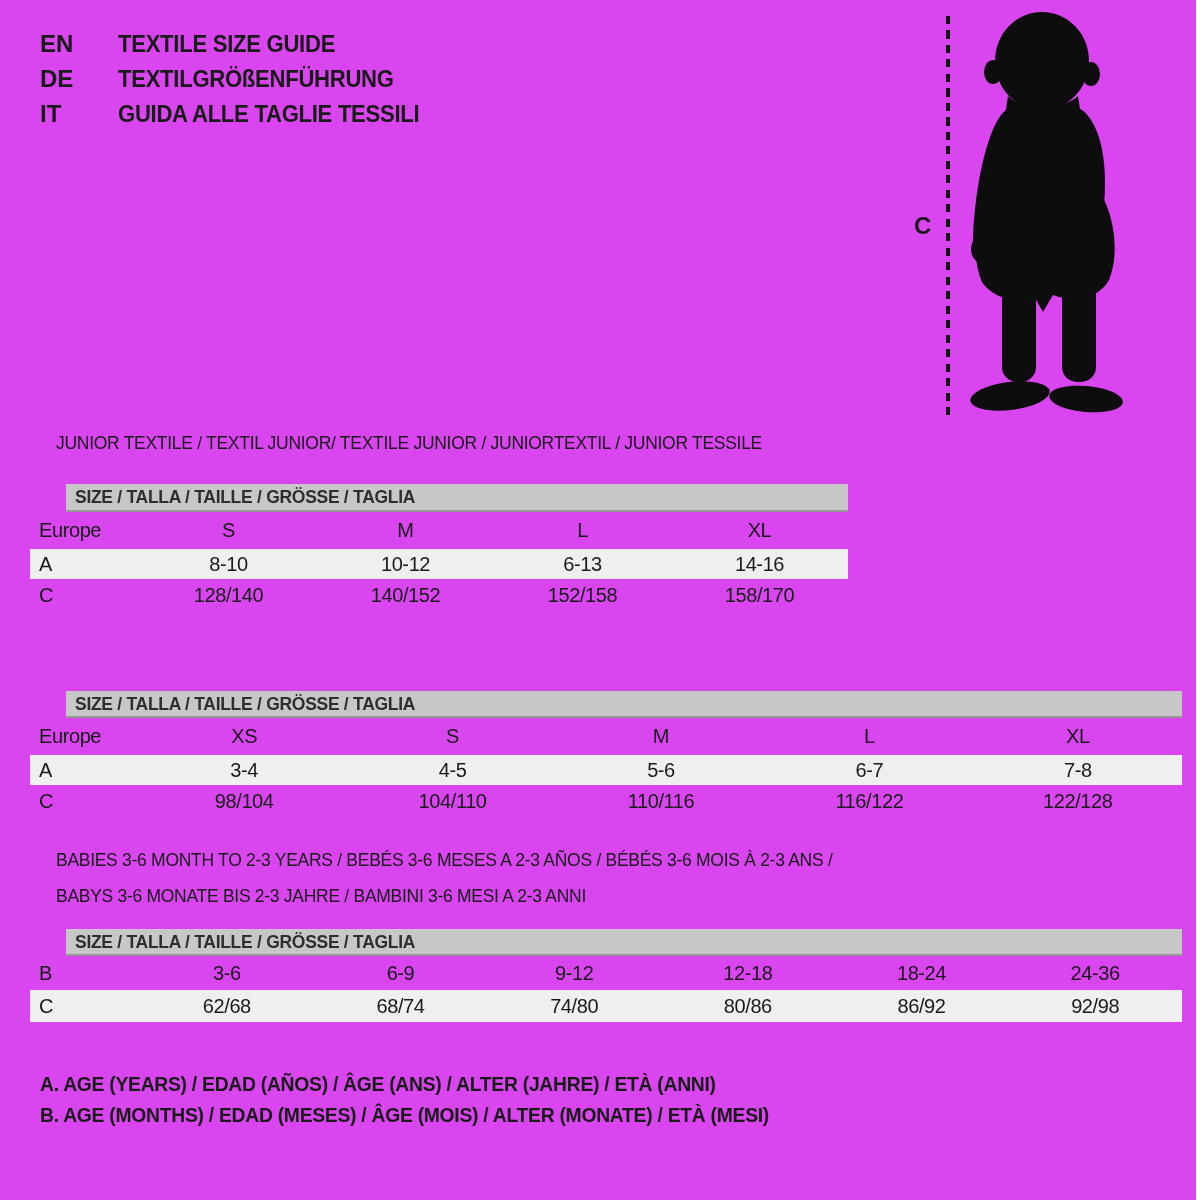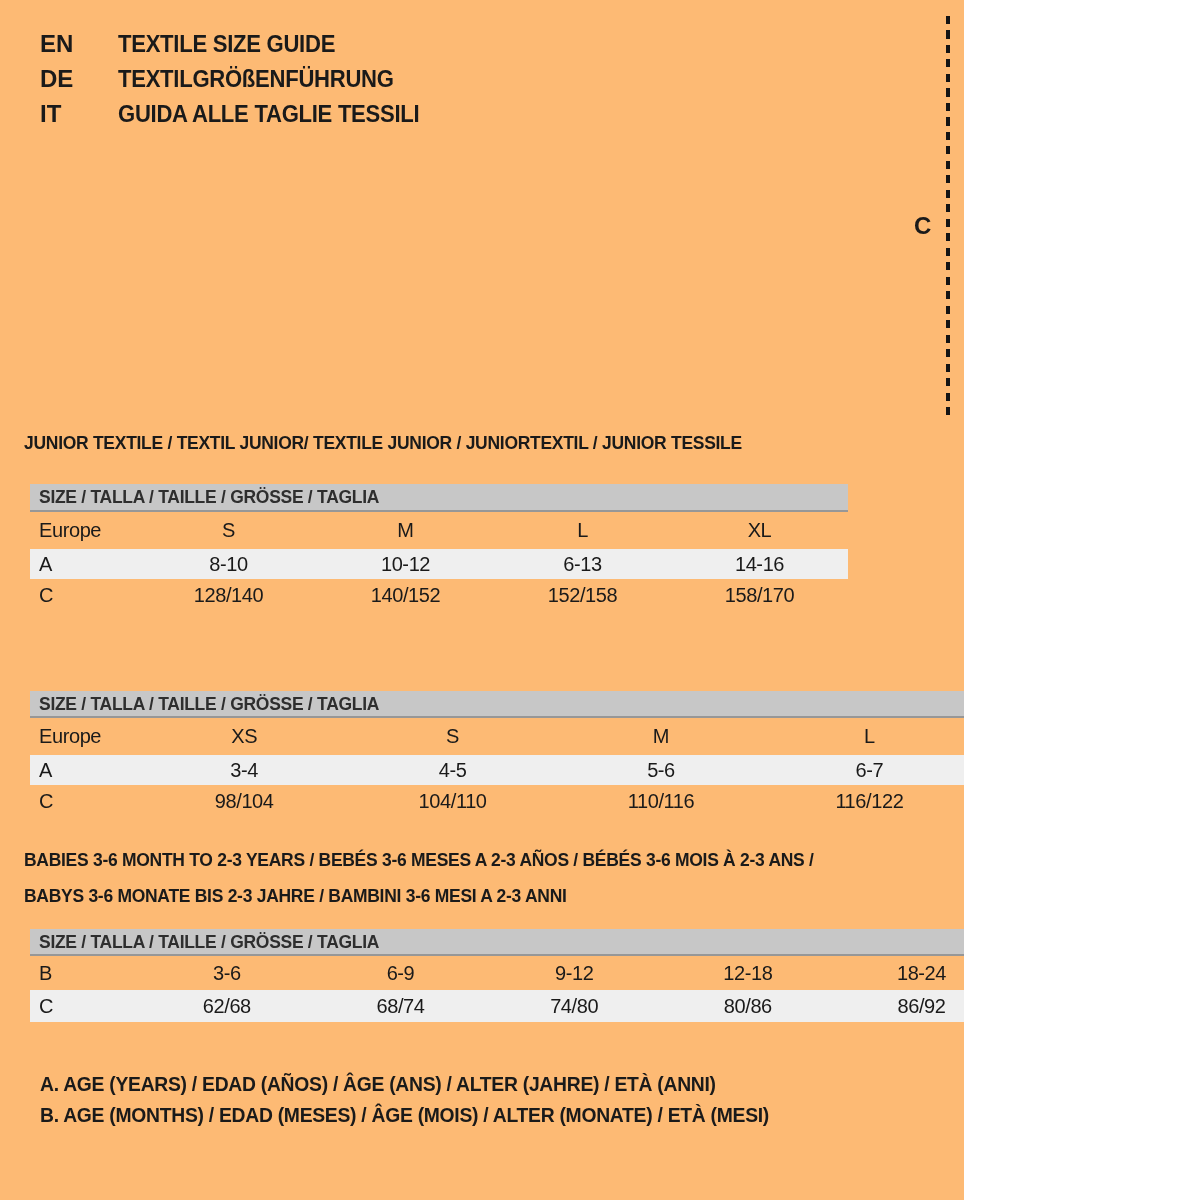--- a/index.html
+++ b/index.html
@@ -1,47 +1,47 @@
 <!DOCTYPE html>
 <html><head>
 <meta charset="utf-8">
 <style>
   * { margin:0; padding:0; box-sizing:border-box; }
   html,body { background:#ffffff; }
   .page {
-    position:relative; width:964px; height:1200px;
-    background:#fdba74; overflow:hidden;
+    position:relative; width:1196px; height:1200px;
+    background:#d946ef; overflow:hidden;
     font-family:"Liberation Sans", sans-serif;
     color:#1a1a1a;
   }
   .cond { display:inline-block; transform:scaleX(0.92); transform-origin:0 50%; letter-spacing:-0.3px; }
 
   
   .langs { position:absolute; left:40px; top:26px; }
   .lang-row { display:flex; height:35px; align-items:center; font-size:24px; font-weight:700; }
   .lang-code { width:78px; }
 
   
   .dash-line {
     position:absolute; left:946px; top:16px; width:4px; height:400px;
     background:repeating-linear-gradient(to bottom, #141414 0 8px, transparent 8px 14.5px);
   }
   .c-label { position:absolute; left:914px; top:212px; font-size:24px; font-weight:700; }
   .silhouette { position:absolute; left:962px; top:6px; }
 
   
-  .sec-title { position:absolute; left:24px; font-size:19px; font-weight:700; white-space:nowrap; }
+  .sec-title { position:absolute; left:56px; font-size:19px; font-weight:400; white-space:nowrap; }
   .sub { font-size:0.62em; vertical-align:-0.22em; }
   .two-line { line-height:36px; }
 
   .tbl { position:absolute; left:30px; }
   .size-bar {
     background:#c7c7c7; border-bottom:2px solid #979797;
     font-size:19px; font-weight:700; color:#2e2e2e;
-    display:flex; align-items:center; padding-left:9px;
+    display:flex; align-items:center; padding-left:9px;margin-left:36px;
   }
   .grid { display:grid; align-items:center; font-size:20px; font-weight:400; letter-spacing:-0.4px; }
   .g4 { grid-template-columns:110px repeat(4,1fr); }
   .g5 { grid-template-columns:110px repeat(5,1fr); }
   .g6 { grid-template-columns:110px repeat(6,1fr); }
   .grid .lab { padding-left:9px; text-align:left; }
   .grid .val { text-align:center; }
   .row-gray { background:#efefef; }
 
   

